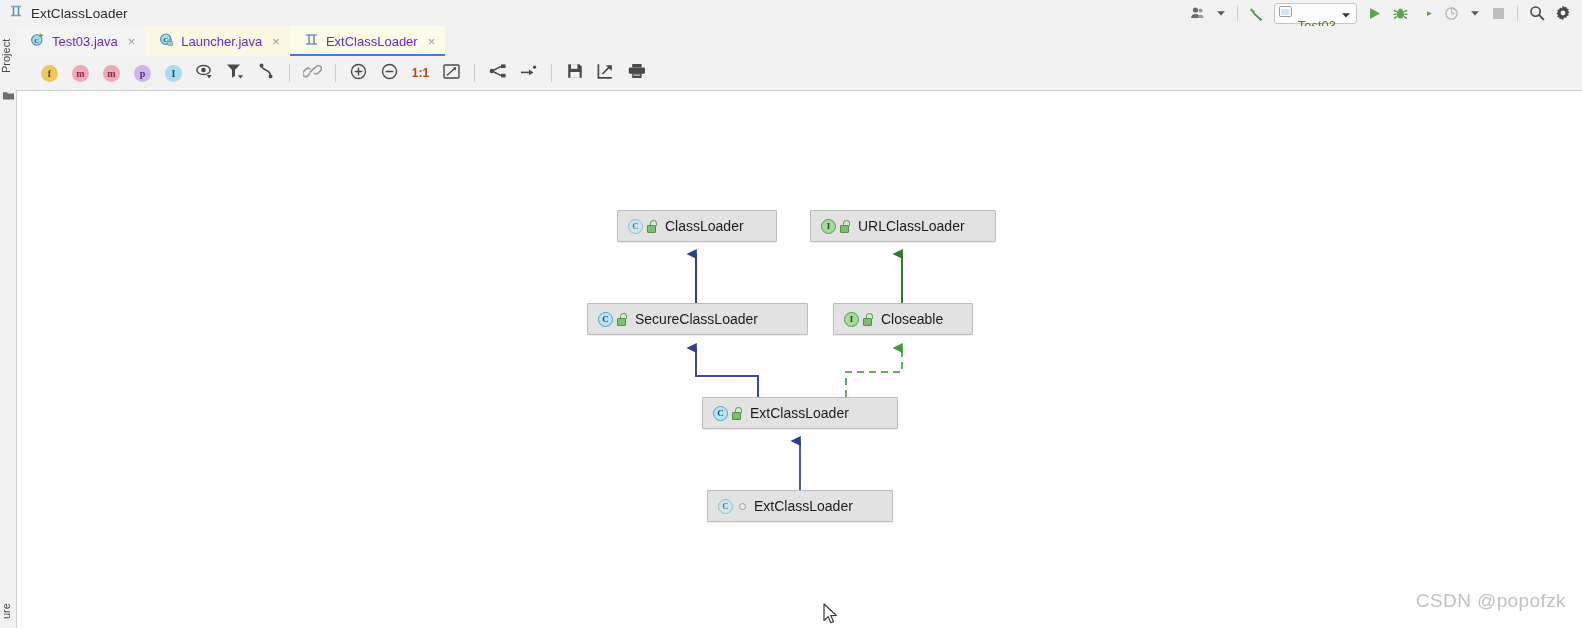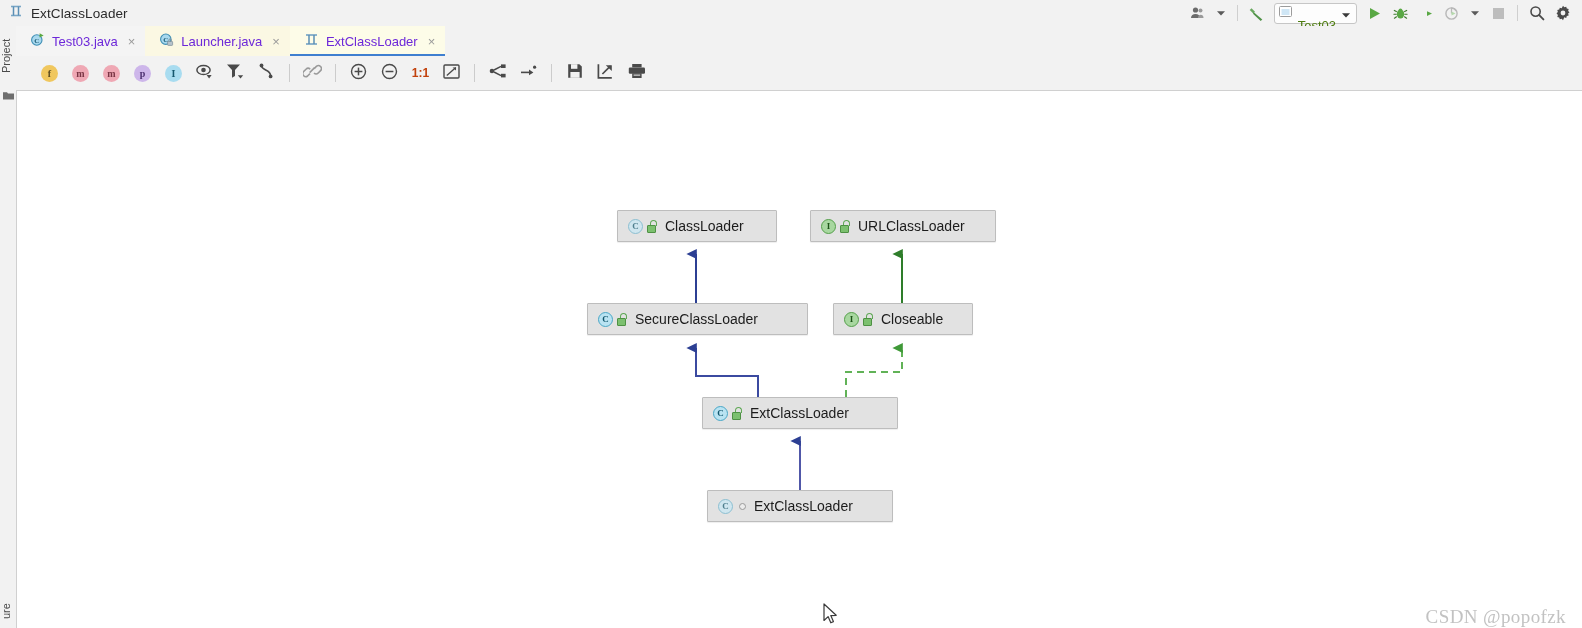--- a/index.html
+++ b/index.html
@@ -272,25 +272,25 @@
     border-radius: 50%;
     border: 1.3px solid #9a9a9a;
     background: #ececec;
     box-sizing: border-box;
     margin: 0 2px;
   }
 
   
   .watermark {
     position: absolute;
-    right: 16px; bottom: 0;
+    right: 16px; bottom: 16px;
     font-size: 19px;
     color: #c2c2c2;
     letter-spacing: .4px;
-    font-family: Liberation Serif, serif;
+    font-family: Liberation Sans, sans-serif;
   }
 
   
   .cursor {
     position: absolute;
     left: 806px; top: 512px;
     width: 16px; height: 24px;
     pointer-events: none;
   }
 </style>

